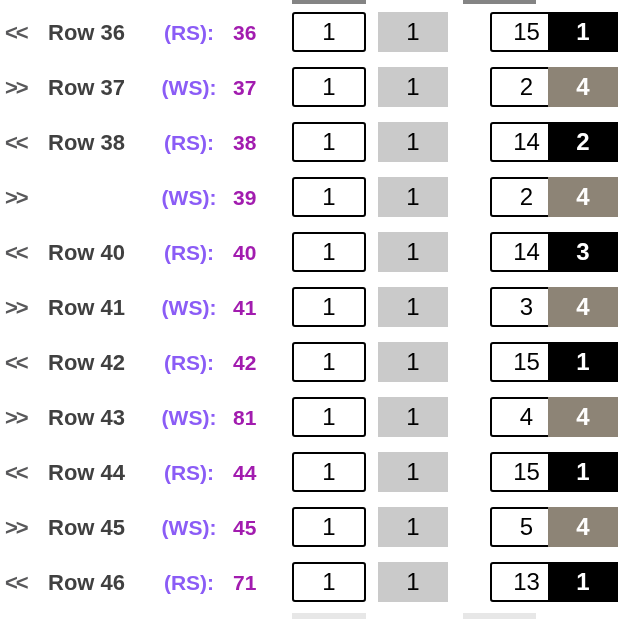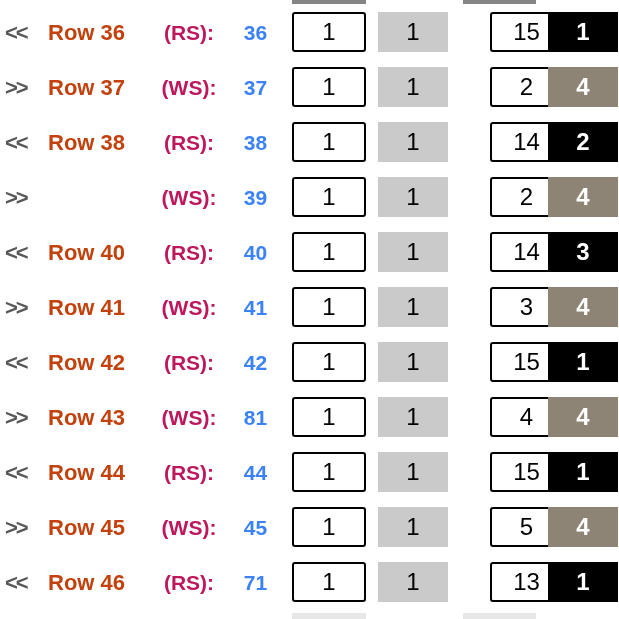--- a/index.html
+++ b/index.html
@@ -37,45 +37,45 @@
     color: #58585a;
     white-space: nowrap;
   }
   .rowname {
     position: absolute;
     left: 48px;
     top: 50%;
     transform: translateY(-50%);
     font-size: 22px;
     font-weight: bold;
-    color: #c2410c;
+    color: #404040;
     white-space: nowrap;
   }
   .side {
     position: absolute;
     left: 151px;
     width: 76px;
     top: 50%;
     transform: translateY(-50%);
     font-size: 21px;
     font-weight: bold;
-    color: #be185d;
+    color: #8b5cf6;
     text-align: center;
     white-space: nowrap;
   }
   .rownum {
     position: absolute;
     left: 233px;
     width: 45px;
     top: 50%;
     transform: translateY(-50%);
     font-size: 21px;
     font-weight: bold;
-    color: #3b82f6;
-    text-align: center;
+    color: #a21caf;
+    text-align: left;
   }
   .cell {
     position: absolute;
     top: 7px;
     height: 40px;
     line-height: 40px;
     text-align: center;
     font-size: 24px;
     color: #000000;
     box-sizing: border-box;

